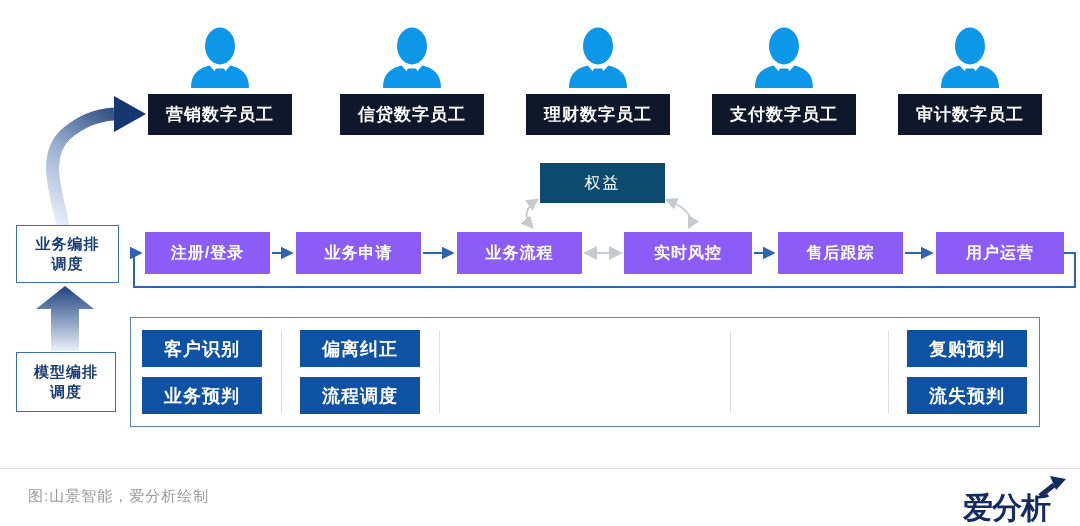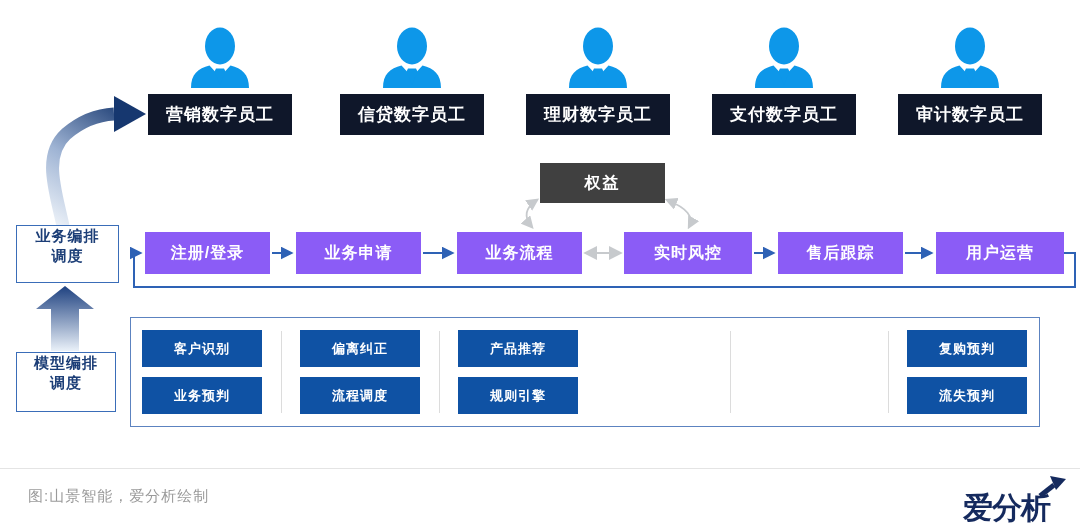--- a/index.html
+++ b/index.html
@@ -14,37 +14,37 @@
     margin-top:6px;height:41px;line-height:41px;background:#0f172a;color:#fff;
     font-size:17px;font-weight:600;letter-spacing:1px;
   }
   
   .flow-box{
     position:absolute;top:232px;height:42px;background:#8b5cf6;color:#fff;
     display:flex;align-items:center;justify-content:center;
     font-size:16px;font-weight:600;letter-spacing:1px;
   }
   .benefit{
-    position:absolute;left:540px;top:163px;width:125px;height:40px;background:#404040;color:#fff;
-    display:flex;align-items:center;justify-content:center;font-size:16px;font-weight:700;letter-spacing:2px;
+    position:absolute;left:540px;top:163px;width:125px;height:40px;background:#0c4a6e;color:#fff;
+    display:flex;align-items:center;justify-content:center;font-size:16px;font-weight:400;letter-spacing:2px;
   }
   
   .sched{
     position:absolute;background:#fff;border:1.5px solid #3a6db8;color:#1c3e77;
-    display:flex;flex-direction:column;align-items:center;justify-content:flex-start;
+    display:flex;flex-direction:column;align-items:center;justify-content:center;
     font-size:15px;font-weight:bold;line-height:1.35;letter-spacing:1px;
   }
   .sched-business{left:16px;top:225px;width:101px;height:56px;}
   .sched-model{left:16px;top:352px;width:98px;height:58px;}
   
   .cap-wrap{position:absolute;left:130px;top:317px;width:910px;height:110px;border:1px solid #5c83c0;box-sizing:border-box;}
   .cap-col{position:absolute;top:330px;width:120px;}
   .cap-box{
     height:37px;background:#0f52a4;color:#fff;display:flex;align-items:center;justify-content:center;
-    font-size:13px;font-weight:600;letter-spacing:1px;margin-bottom:10px;
+    font-size:18px;font-weight:600;letter-spacing:1px;margin-bottom:10px;
   }
   .cap-divider{position:absolute;top:331px;width:1px;height:82px;background:#dcdcdc;}
   
   .footer-divider{position:absolute;left:0;top:468px;width:1080px;height:1px;background:#e4e4e4;}
   .caption{position:absolute;left:28px;top:487px;font-size:15px;color:#9a9a9a;letter-spacing:1px;}
   .logo{position:absolute;top:488px;left:963px;width:100px;text-align:left;color:#152a5e;}
   .logo-text{font-size:30px;font-weight:bold;letter-spacing:-1px;}
   .logo-arrow{position:absolute;left:74px;top:-12px;}
   
   .overlay{position:absolute;left:0;top:0;width:1080px;height:526px;pointer-events:none;}
@@ -155,24 +155,20 @@
   <div class="cap-wrap"></div>
 
   <div class="cap-col" style="left:142px">
     <div class="cap-box">客户识别</div>
     <div class="cap-box">业务预判</div>
   </div>
   <div class="cap-col" style="left:300px">
     <div class="cap-box">偏离纠正</div>
     <div class="cap-box">流程调度</div>
   </div>
-  <div class="cap-col" style="left:458px">
-    <div class="cap-box">产品推荐</div>
-    <div class="cap-box">规则引擎</div>
-  </div>
   <div class="cap-col" style="left:907px">
     <div class="cap-box">复购预判</div>
     <div class="cap-box">流失预判</div>
   </div>
 
   <div class="cap-divider" style="left:281px"></div>
   <div class="cap-divider" style="left:439px"></div>
   <div class="cap-divider" style="left:730px"></div>
   <div class="cap-divider" style="left:888px"></div>
 

